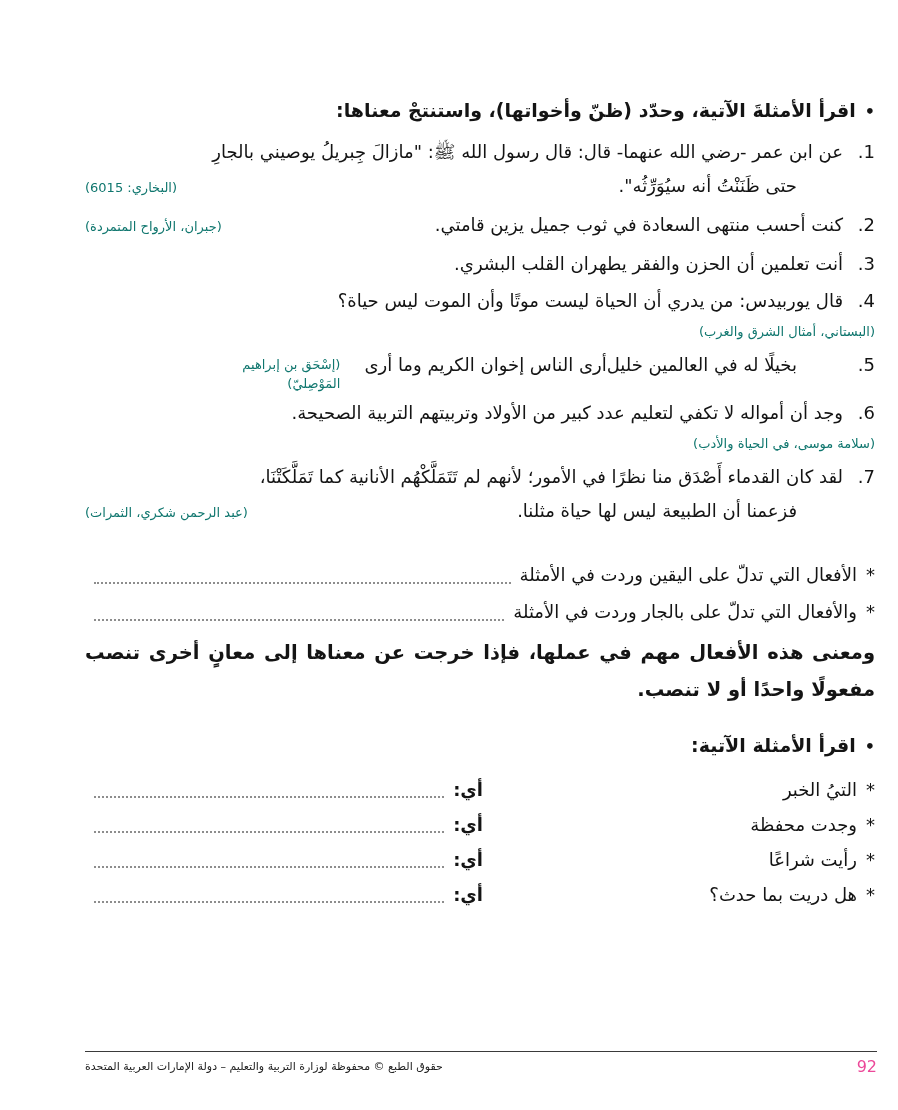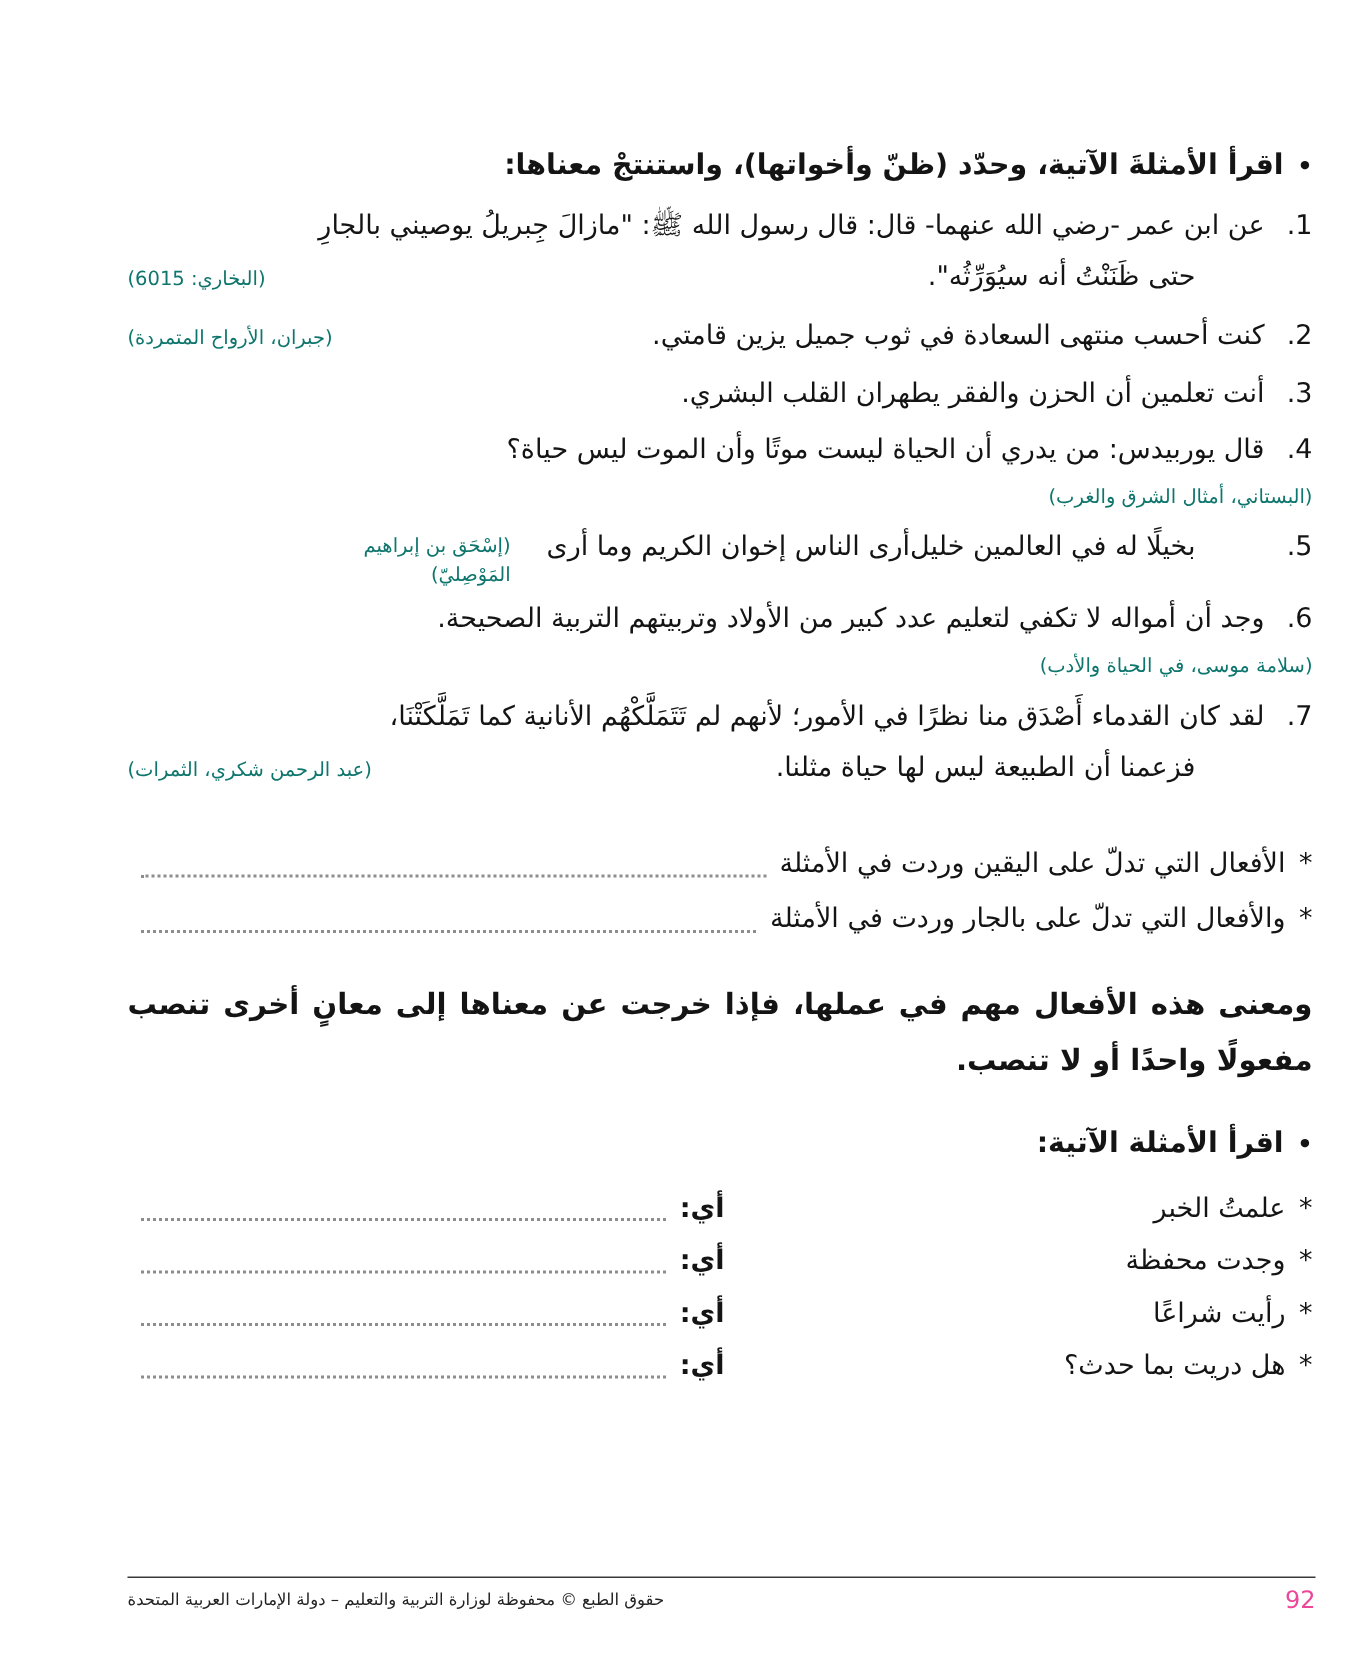--- a/index.html
+++ b/index.html
@@ -30,21 +30,21 @@
 
   .poem { align-items: flex-start; }
   .poem .hem2 { margin-inline-start: 46px; }
   .poem .poem-src { margin-inline-start: 24px; width: 124px; line-height: 19px; padding-top: 7px; }
 
   .blanks { margin-top: 26px; }
   .blank-row { display: flex; align-items: baseline; line-height: 37px; font-size: 18px; }
   .star { flex: none; margin-inline-end: 9px; }
   .dots { flex: 1; align-self: flex-end; border-bottom: 2px dotted #8d8d8d; margin: 0 9px 9px 9px; min-width: 20px; }
 
-  .note { margin-top: 20px; font-weight: bold; font-size: 19.5px; line-height: 37px; text-align: justify; }
+  .note { margin-top: 4px; font-weight: bold; font-size: 19.5px; line-height: 37px; text-align: justify; }
 
   .sec2 { margin-top: 22px; }
   .examples2 { margin-top: 10px; }
   .ex2-row { display: flex; align-items: baseline; line-height: 35px; font-size: 18px; }
   .s2t { flex: none; width: 388px; display: flex; align-items: baseline; }
   .ay { flex: none; margin-inline-start: 4px; font-weight: bold; }
 
   .footer {
     position: absolute; bottom: 34px; left: 85px; right: 21px;
     border-top: 1px solid #3a3a3a;
@@ -153,21 +153,21 @@
     <div class="sec2">
       <div class="sec-head">
         <span class="bullet">•</span>
         <span>اقرأ الأمثلة الآتية:</span>
       </div>
 
       <div class="examples2">
         <div class="ex2-row">
           <span class="s2t">
             <span class="star">*</span>
-            <span>علمتُ الخبر</span>
+            <span>التيُ الخبر</span>
           </span>
           <span class="ay">أي:</span>
           <span class="dots"></span>
         </div>
         <div class="ex2-row">
           <span class="s2t">
             <span class="star">*</span>
             <span>وجدت محفظة</span>
           </span>
           <span class="ay">أي:</span>

